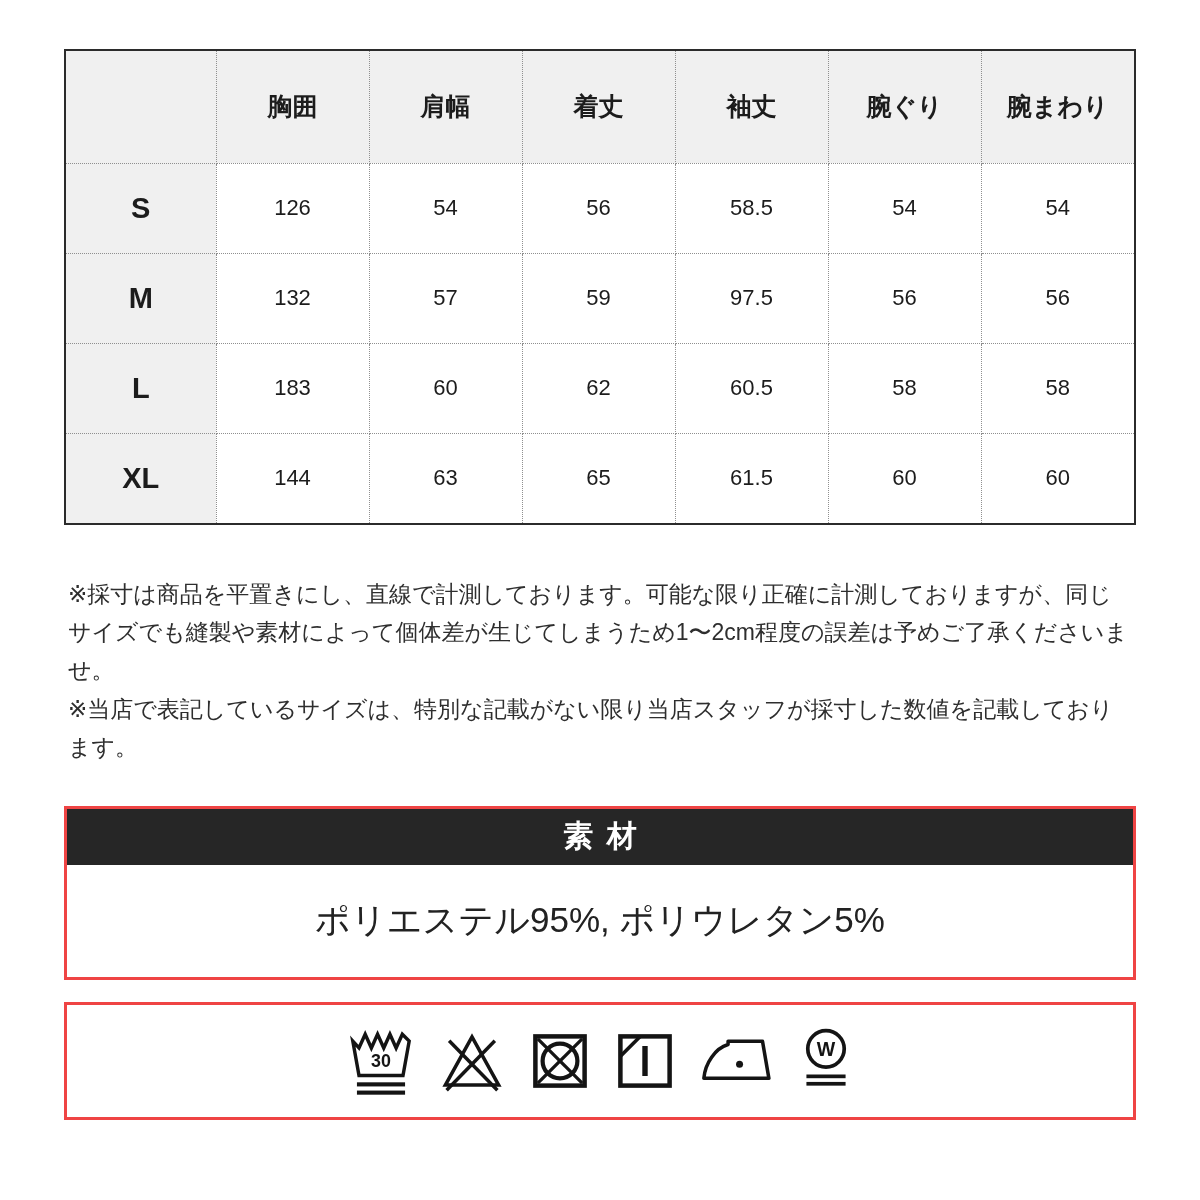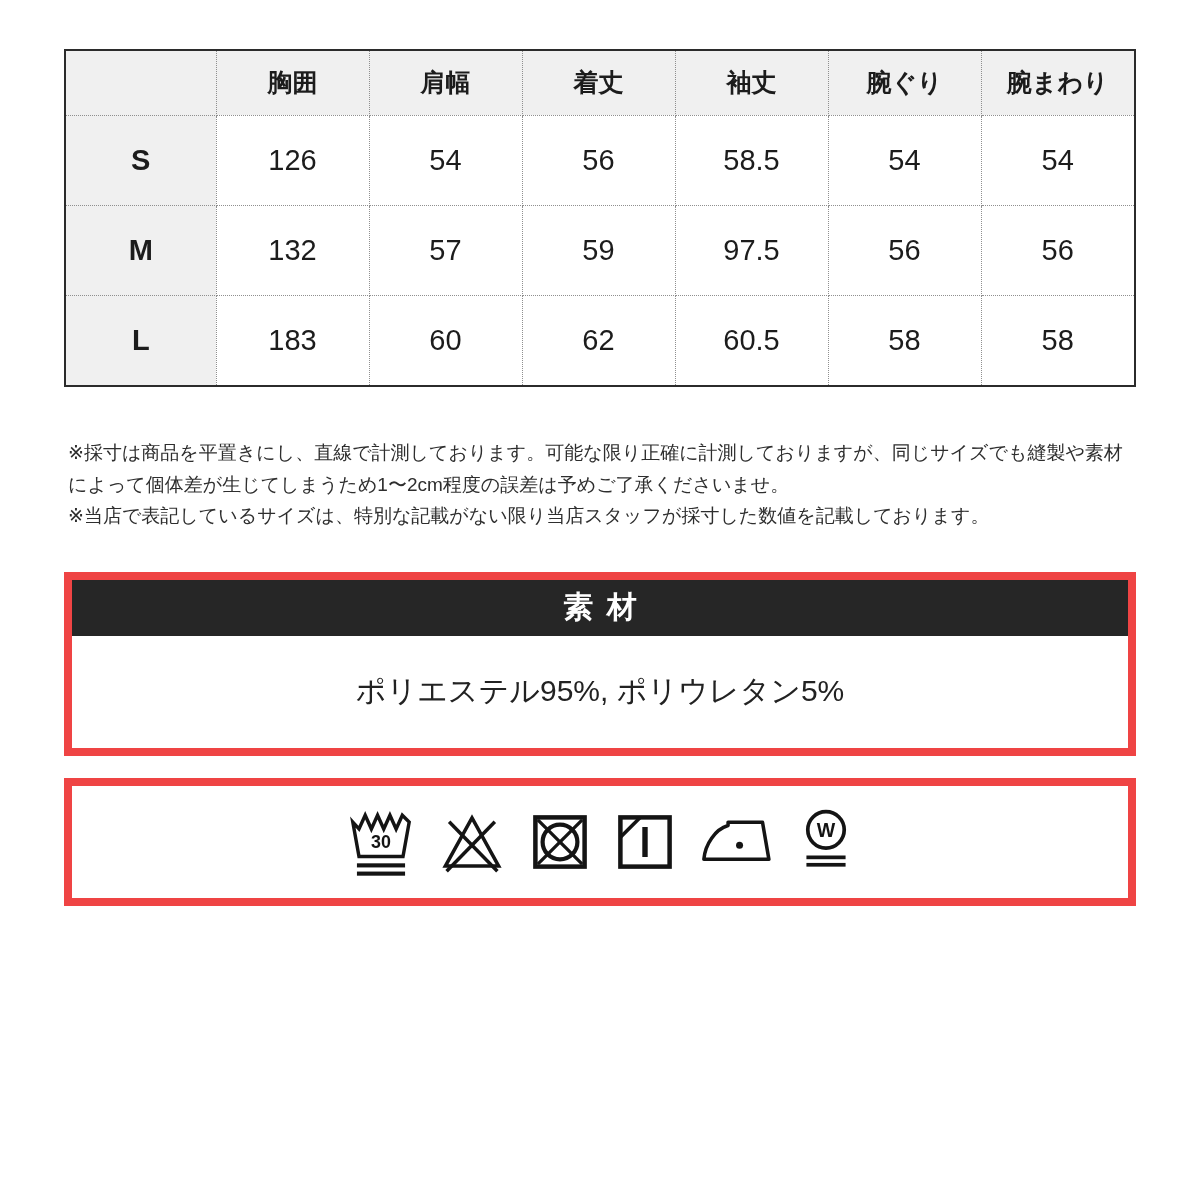--- a/index.html
+++ b/index.html
@@ -52,70 +52,70 @@
     text-align: center;
     vertical-align: middle;
     padding: 0;
   }
   
   table.size-table tr > *:first-child { border-left: none; }
   table.size-table tr > *:last-child  { border-right: none; }
   table.size-table thead tr > *       { border-top: none; }
   table.size-table tbody tr:last-child > * { border-bottom: none; }
 
-  table.size-table thead tr { height: 64px; }
+  table.size-table thead tr { height: 112px; }
   table.size-table tbody tr { height: 90px; }
   table.size-table thead th {
     background: #f0f0f0;
     font-size: 25px;
     font-weight: bold;
     color: #1c1c1c;
   }
   table.size-table tbody th {
     background: #f0f0f0;
     font-size: 29px;
     font-weight: bold;
     color: #1c1c1c;
   }
   table.size-table tbody td {
     background: #ffffff;
-    font-size: 29px;
+    font-size: 22px;
     font-weight: normal;
     color: #1c1c1c;
   }
 
   
   .notes {
     margin-top: 50px;
     padding: 0 4px;
   }
   .notes p {
     margin: 0;
-    font-size: 19px;
+    font-size: 23px;
     line-height: 1.66;
     color: #2e2e2e;
     text-align: left;
   }
   .notes p + p { }
 
   
   .info-box {
-    border: 8px solid #ef4444;
+    border: 3px solid #ef4444;
   }
   .info-box.material { margin-top: 40px; }
   .info-box.laundry  { margin-top: 22px; }
   .box-body {
     background: #ffffff;
     height: 112px;
     display: flex;
     align-items: center;
     justify-content: center;
   }
   .box-body .material-text {
-    font-size: 30px;
+    font-size: 35px;
     color: #222222;
   }
   .icon-row {
     display: flex;
     align-items: center;
     justify-content: center;
     gap: 25px;
   }
   .icon-row svg { display: block; }
   .care-stroke {
@@ -176,20 +176,29 @@
           <td>56</td>
         </tr>
         <tr>
           <th>L</th>
           <td>183</td>
           <td>60</td>
           <td>62</td>
           <td>60.5</td>
           <td>58</td>
           <td>58</td>
+        </tr>
+        <tr>
+          <th>XL</th>
+          <td>144</td>
+          <td>63</td>
+          <td>65</td>
+          <td>61.5</td>
+          <td>60</td>
+          <td>60</td>
         </tr>
       </tbody>
     </table>
   </section>
 
   <div class="notes">
     <p>※採寸は商品を平置きにし、直線で計測しております。可能な限り正確に計測しておりますが、同じサイズでも縫製や素材によって個体差が生じてしまうため1〜2cm程度の誤差は予めご了承くださいませ。</p>
     <p>※当店で表記しているサイズは、特別な記載がない限り当店スタッフが採寸した数値を記載しております。</p>
   </div>
 

